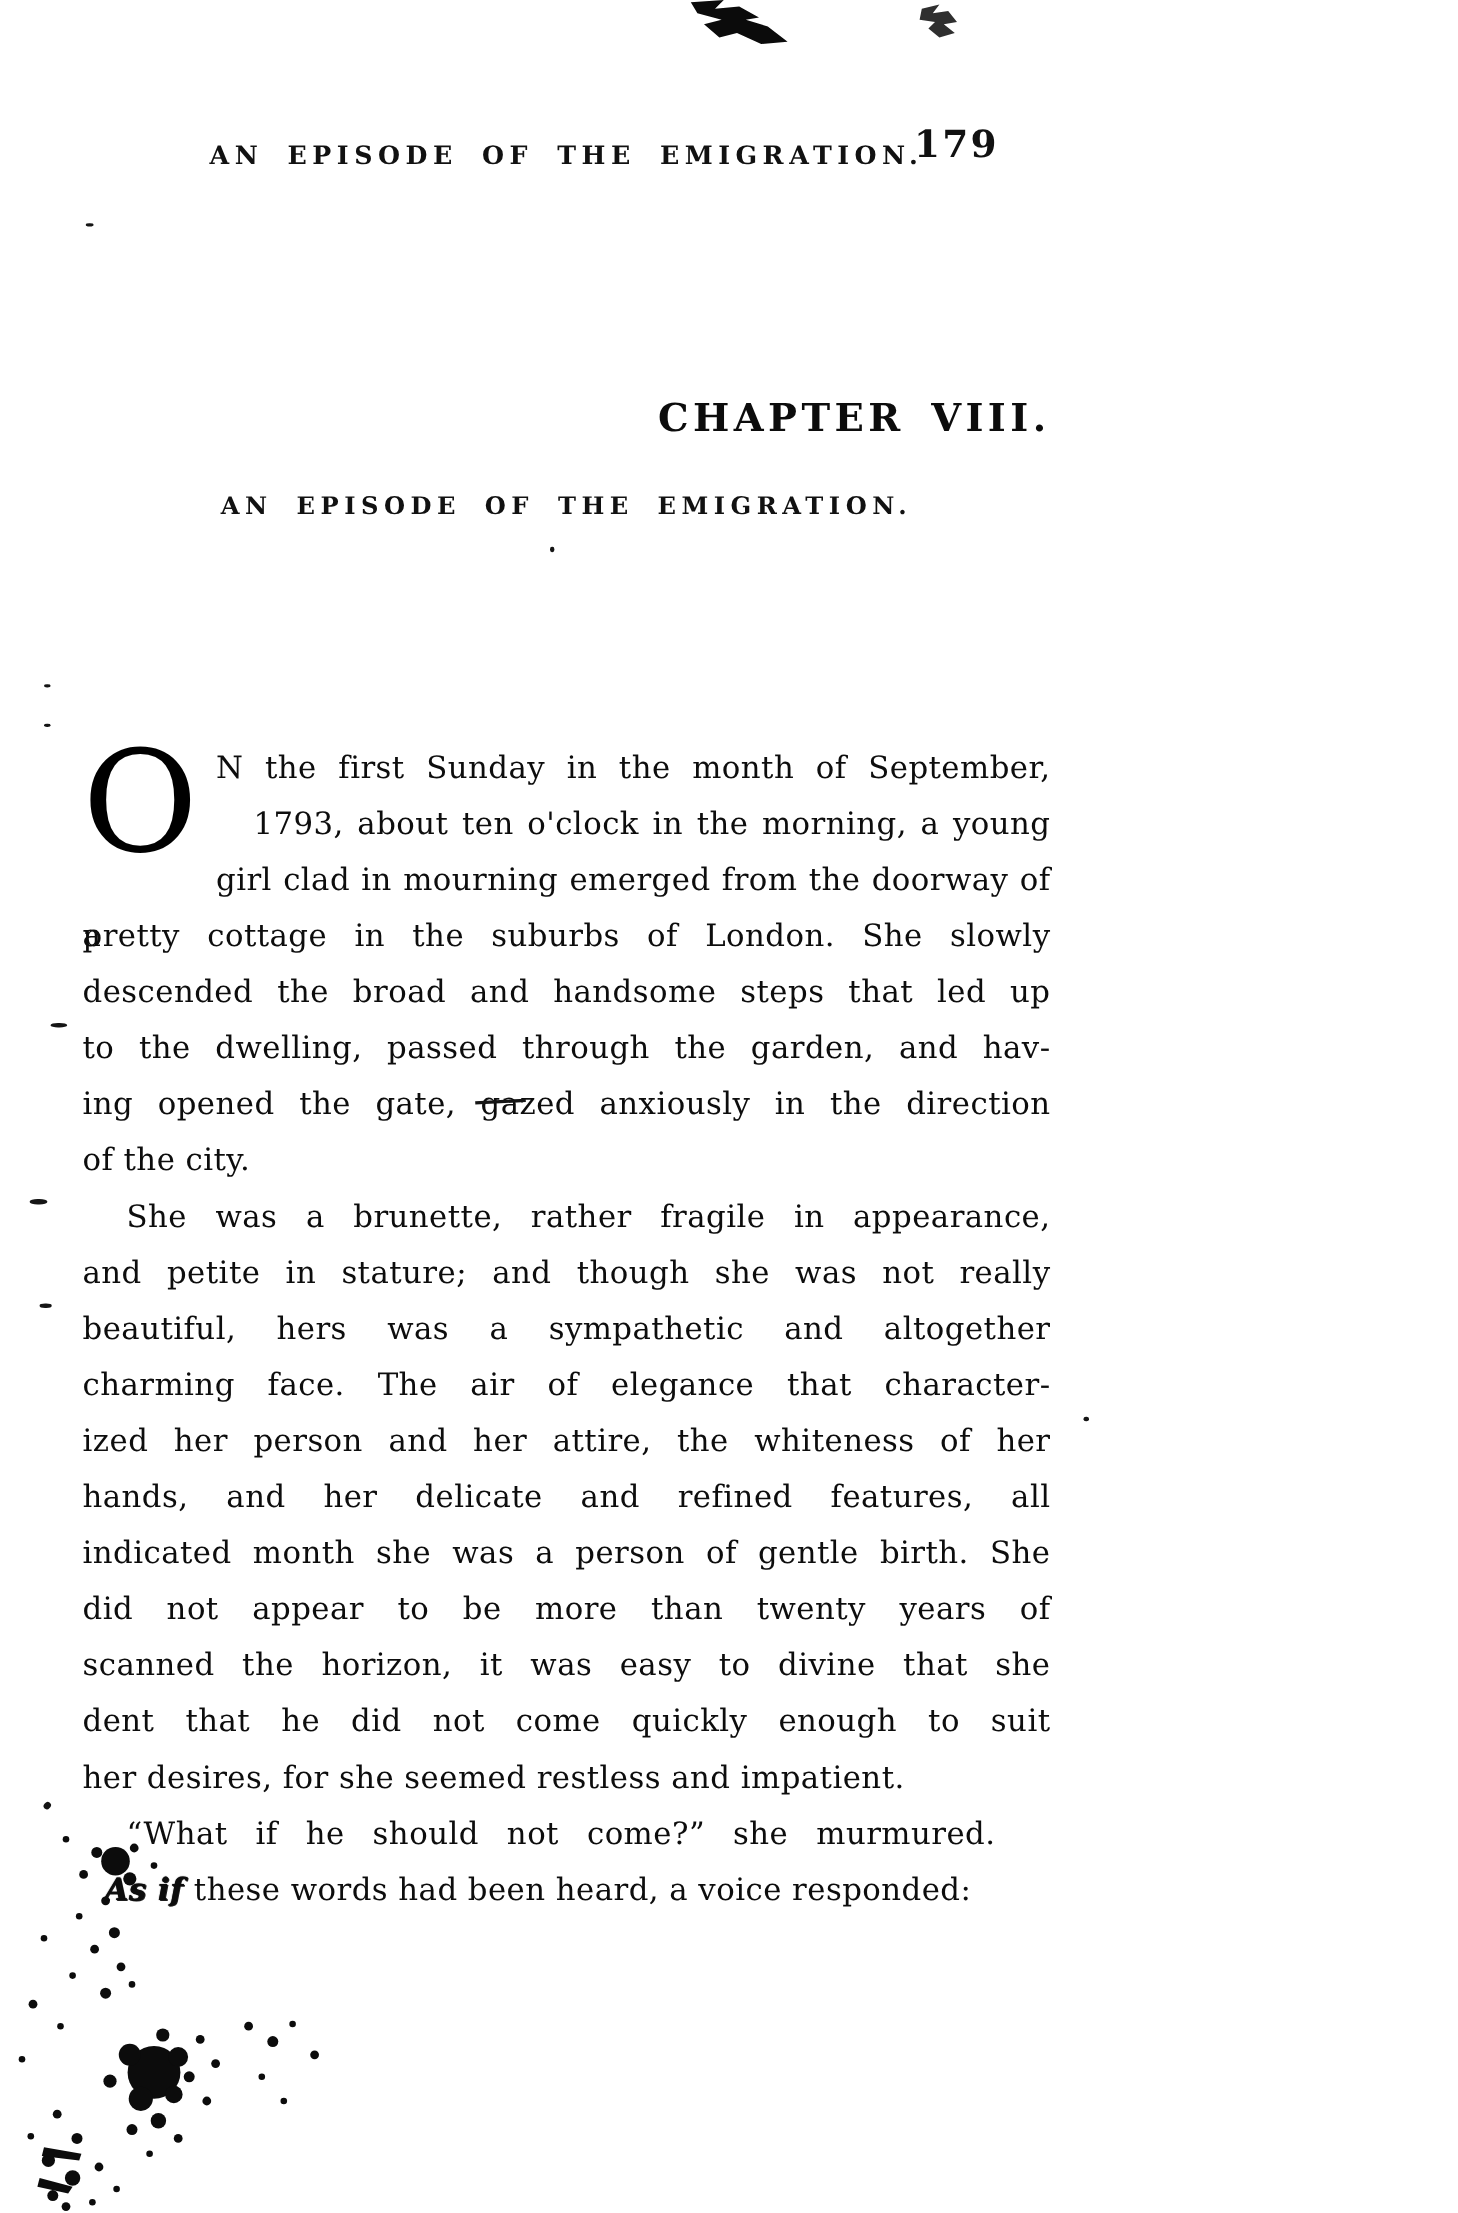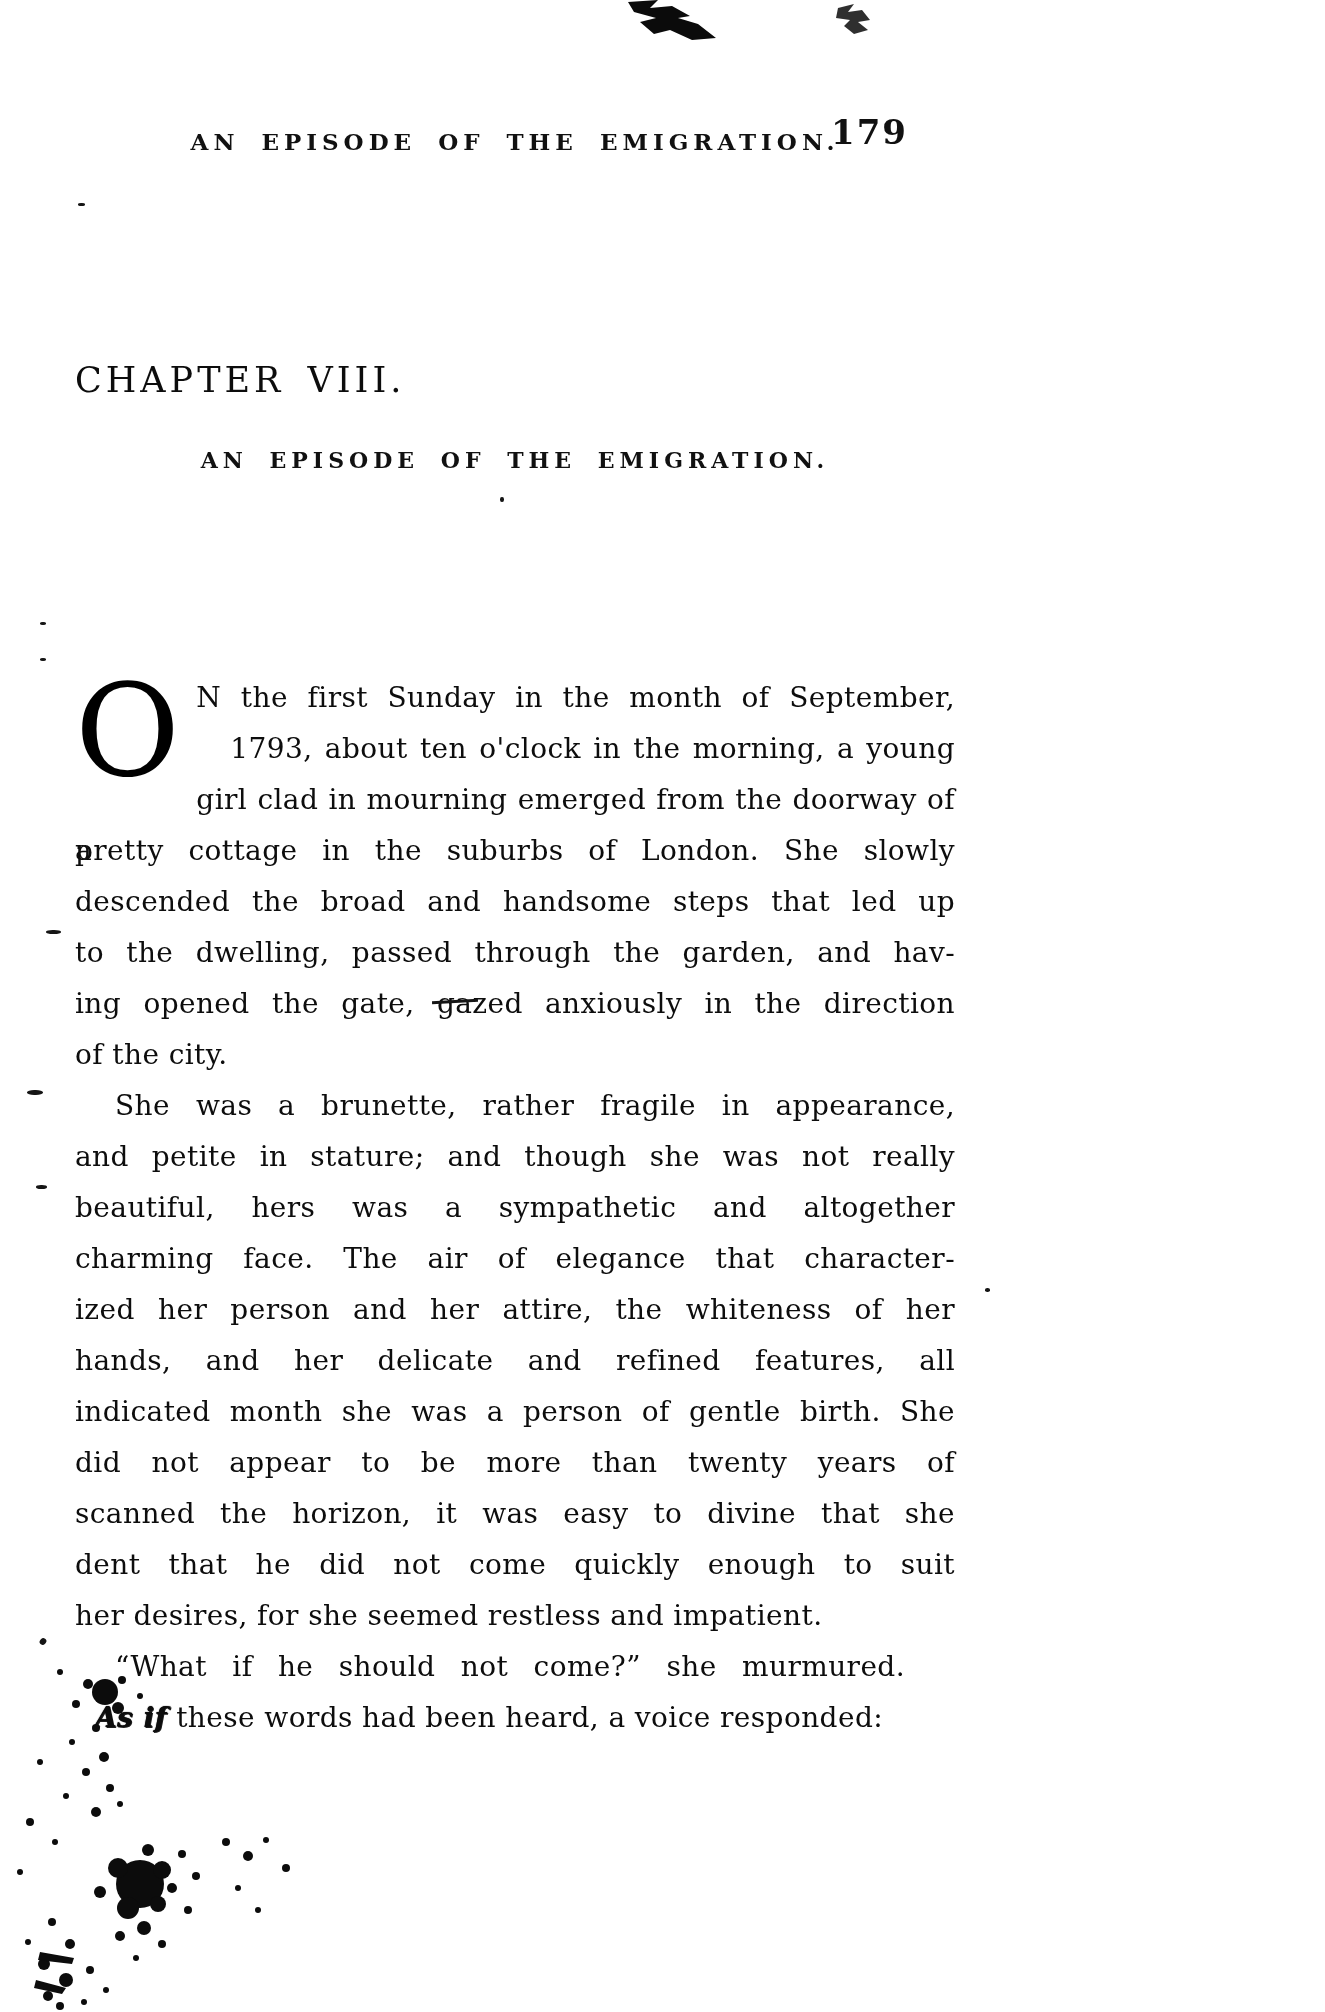--- a/index.html
+++ b/index.html
@@ -19,21 +19,21 @@
     letter-spacing:5px;word-spacing:9px;
     color:#111;
   }
   .page-number{
     position:absolute;left:831px;top:112px;
     font-size:34px;font-weight:700;letter-spacing:2px;color:#111;
   }
   
   .chapter-heading{
     position:absolute;left:75px;top:360px;width:880px;
-    text-align:left;font-size:35px;font-weight:400;
+    text-align:right;font-size:35px;font-weight:700;
     letter-spacing:4px;word-spacing:8px;color:#0c0c0c;
   }
   .chapter-subtitle{
     position:absolute;left:75px;top:447px;width:880px;
     text-align:center;font-size:22px;font-weight:700;
     letter-spacing:5px;word-spacing:9px;color:#111;
   }
   
   .body-text{
     position:absolute;left:75px;top:672px;width:880px;

